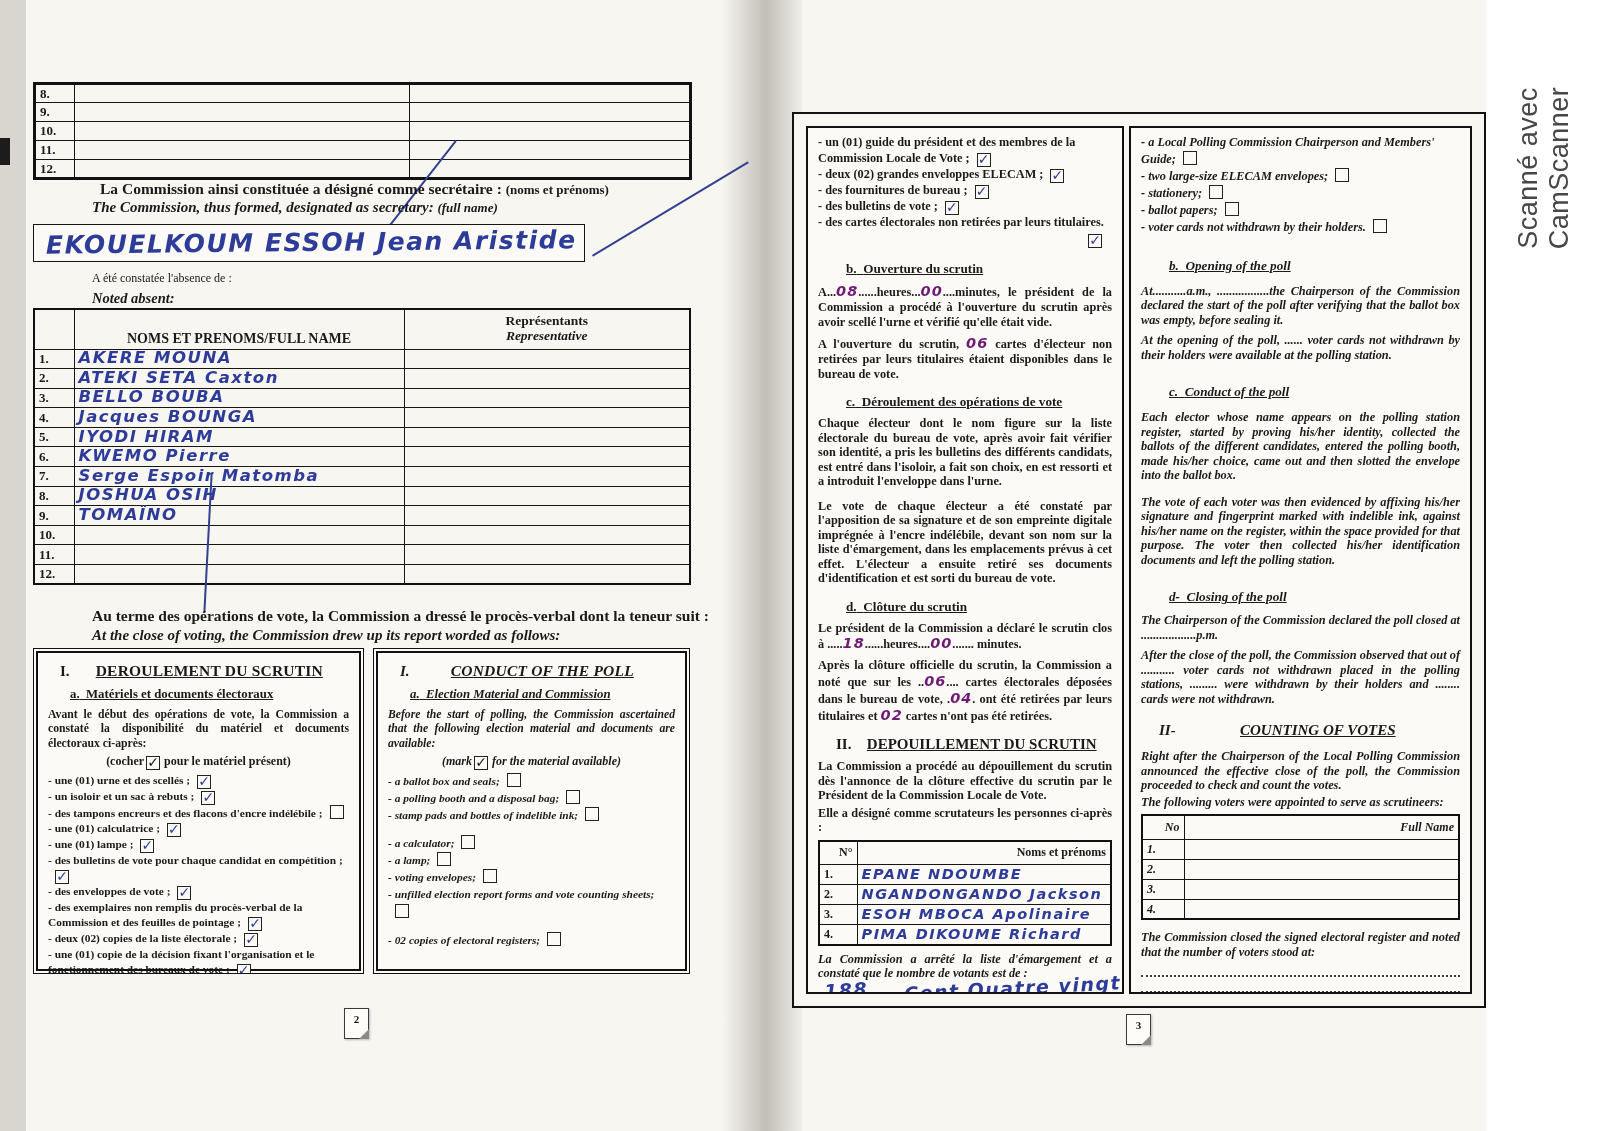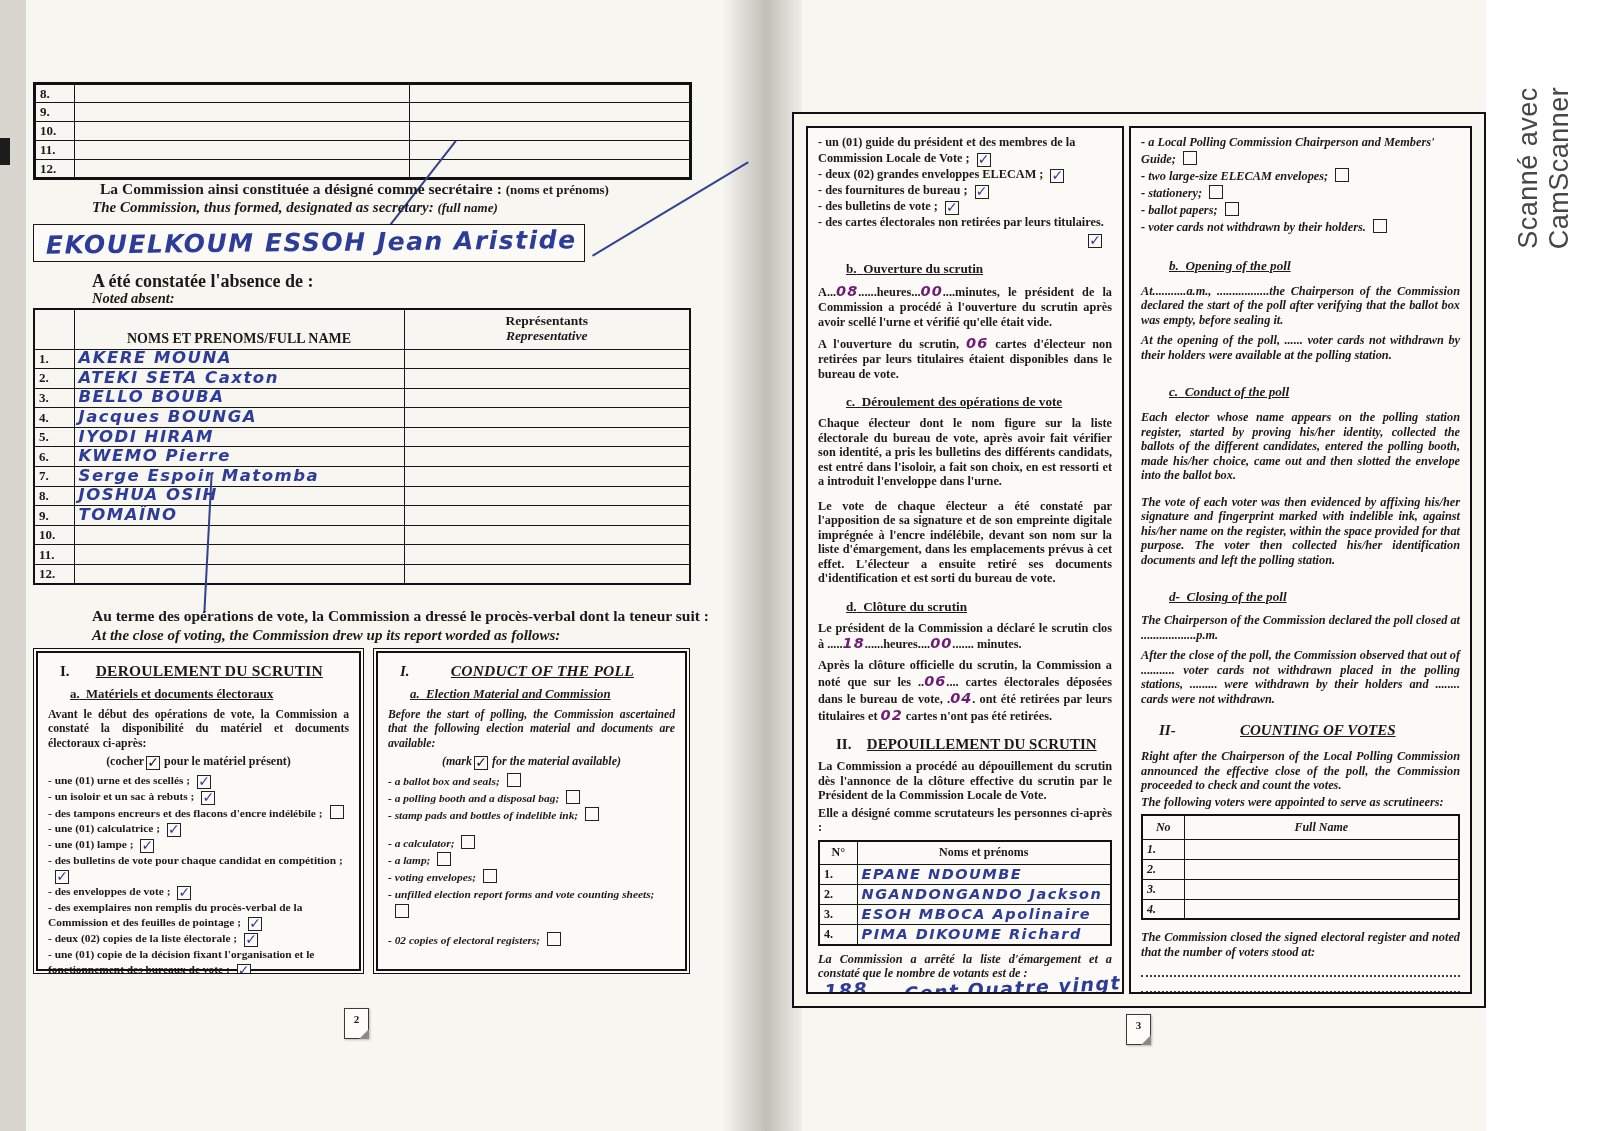--- a/index.html
+++ b/index.html
@@ -34,21 +34,21 @@
   .toptable{border:3px solid #111;}
   .slash{position:absolute;height:2px;background:#31418f;border-radius:2px;transform-origin:left center;}
 
   .sec-fr{position:absolute;left:100px;top:180px;font-size:15.5px;font-weight:700;}
   .sec-fr .paren{font-size:13px;}
   .sec-en{position:absolute;left:92px;top:199px;font-size:15px;font-weight:700;font-style:italic;}
   .sec-en .paren{font-size:13px;}
   .name-box{position:absolute;left:33px;top:224px;width:552px;height:38px;border:1.8px solid #161616;background:#fbfaf6;}
   .name-box .hw-name{font-size:25px;display:block;padding:3px 0 0 12px;transform:rotate(-.6deg);}
 
-  .absent-fr{position:absolute;left:92px;top:271px;font-size:18px;font-weight:700;}
+  .absent-fr{position:absolute;left:92px;top:271px;font-size:12px;font-weight:400;}
   .absent-en{position:absolute;left:92px;top:290px;font-size:14.5px;font-weight:700;font-style:italic;}
 
   .absent-wrap{position:absolute;left:33px;top:308px;width:656px;}
   .absent{border:2.5px solid #111;}
   .absent th,.absent td{border:1.6px solid #161616;}
   .absent thead th{height:40px;font-size:14px;vertical-align:bottom;padding-bottom:2px;}
   .absent thead .rep{font-size:13.5px;vertical-align:middle;line-height:1.15;}
   .absent tbody td{height:19.6px;font-size:13px;font-weight:700;padding:0 4px;overflow:visible;}
   .absent .hw-name{font-size:16.5px;display:block;margin-top:-2px;}
   .strike-v{position:absolute;width:2px;background:#31418f;transform:rotate(3deg);}
@@ -83,21 +83,21 @@
   .rp-col.en{flex:1;}
   .rp p{font-size:12.3px;font-weight:700;text-align:justify;line-height:1.18;margin-top:6px;}
   .rp .ck-list{font-size:12.3px;font-weight:700;line-height:1.3;}
   .rp-col.en p,.rp-col.en .ck-list,.rp-col.en .sec-h,.rp-col.en .hdg2,.rp-col.en .capline,.rp-col.en .btable{font-style:italic;}
   .sec-h{margin:13px 0 0 28px;font-weight:700;font-size:13.2px;text-decoration:underline;}
   .hdg2{display:flex;align-items:flex-end;margin-top:12px;}
   .hdg2 .n{font-weight:700;font-size:15px;margin-left:18px;}
   .hdg2 .t{flex:1;text-align:center;font-weight:700;font-size:15px;text-decoration:underline;}
   .btable{margin-top:5px;border:2px solid #111;}
   .btable th,.btable td{border:1.5px solid #161616;font-size:12px;padding:0 4px;}
-  .btable th{text-align:center;height:24px;}
+  .btable th{text-align:right;height:24px;}
   .btable td{height:20px;font-weight:700;}
   .btable .hw-name{font-size:14.5px;display:block;margin-top:-1px;}
   .dotline{border-bottom:2px dotted #3c3c3c;height:0;}
   .votants-hw{position:relative;height:50px;margin-top:2px;}
   .votants-hw .l1{position:absolute;left:0;right:0;top:16px;}
   .votants-hw .hw-name{position:absolute;font-size:19px;transform:rotate(-3deg);}
   .capline{text-align:center;font-size:12px;font-weight:700;margin-top:2px;}
   .gap-top{margin-top:16px !important;}
   .gap-top-lg{margin-top:22px !important;}
 </style>

